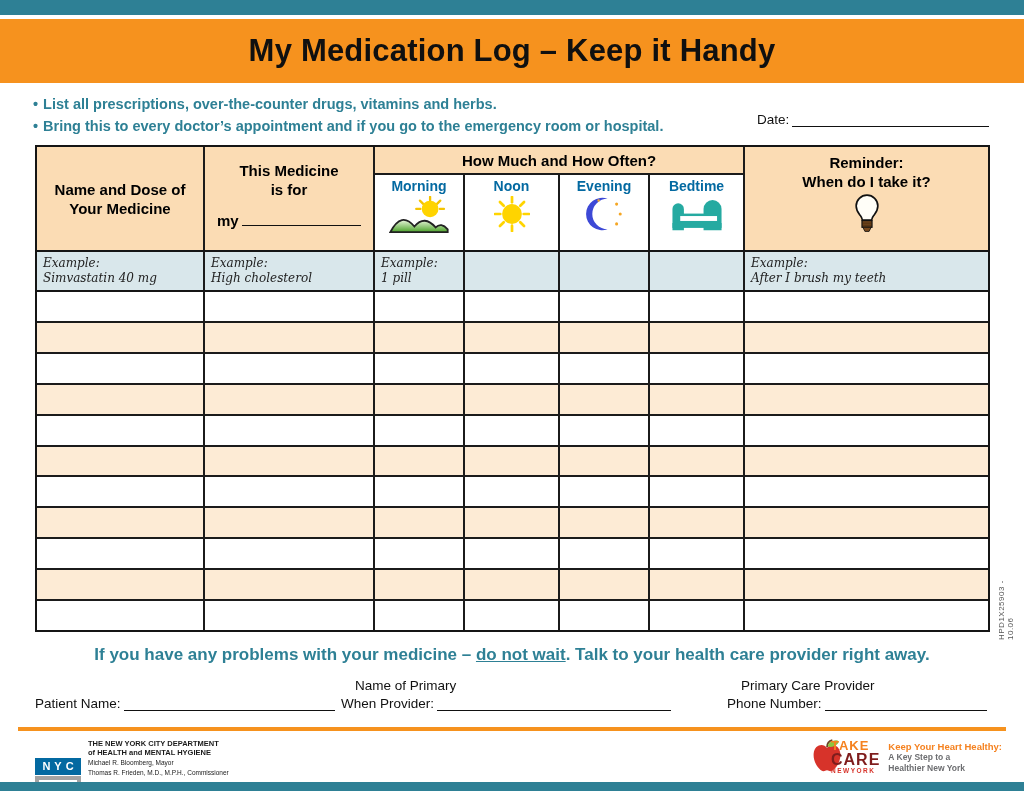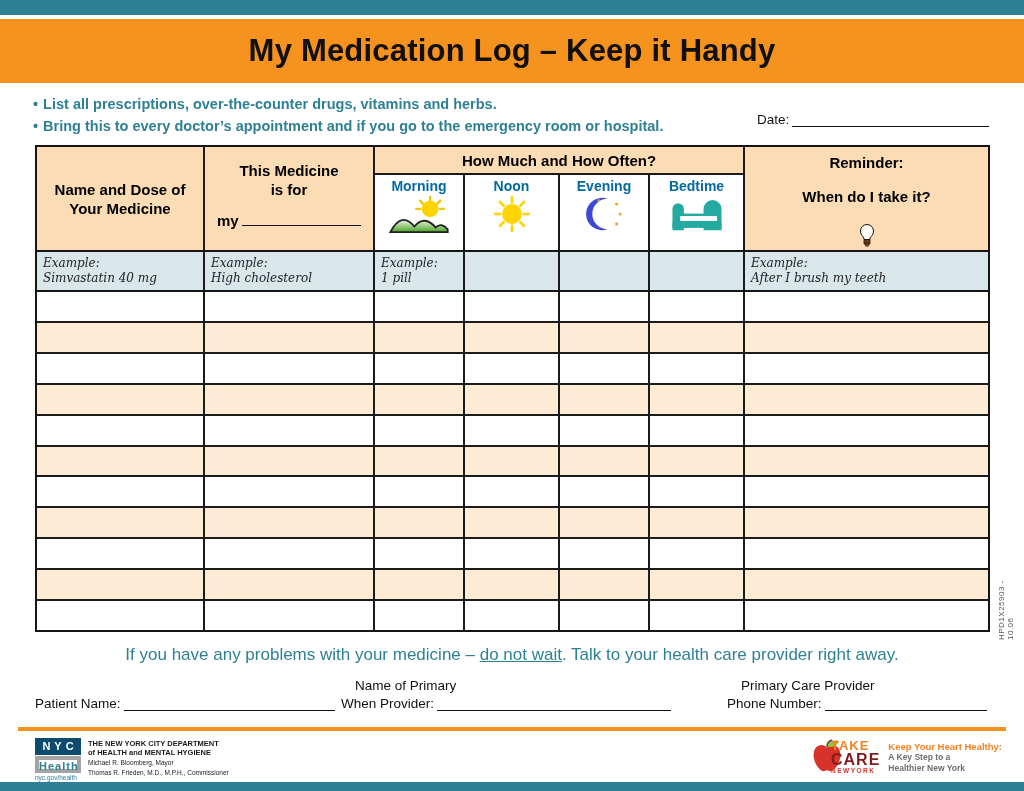--- a/index.html
+++ b/index.html
@@ -20,21 +20,21 @@
   .bullets .b-dot { margin-right:5px; }
   .date-row { position:absolute; top:112px; left:757px; width:232px; display:flex; align-items:flex-end;
     font-size:13.5px; color:#111; }
   .blank-line { flex:1; border-bottom:1.5px solid #111; height:15px; margin-left:3px; }
 
   
   .med-table { position:absolute; top:145px; left:35px; width:955px; height:487px;
     border:2.5px solid #151515; display:flex; flex-direction:column; background:#fff; }
   .trow { display:grid; grid-template-columns:168px 170px 90px 95px 90px 95px 1fr; }
   .cell { border-right:2px solid #1b1b1b; }
-  .cell:last-child { border-right:none;gap:15px; }
+  .cell:last-child { border-right:none; }
 
   .thead { display:grid; grid-template-columns:168px 170px 90px 95px 90px 95px 1fr;
     grid-template-rows:28px 1fr; height:105px; background:#FBDCB4; border-bottom:2.5px solid #151515; }
   .h-name { grid-column:1; grid-row:1/3; display:flex; align-items:center; justify-content:center;
     text-align:center; font-weight:bold; font-size:15px; line-height:19px; padding:0 8px; }
   .h-for { grid-column:2; grid-row:1/3; display:flex; flex-direction:column; justify-content:center;
     font-weight:bold; font-size:15px; line-height:19px; padding:4px 12px 10px; }
   .h-for .c { text-align:center; }
   .h-for .my-row { display:flex; align-items:flex-start; margin-top:12px; }
   .h-group { grid-column:3/7; grid-row:1; display:flex; align-items:center; justify-content:center;
@@ -54,43 +54,43 @@
   .body-row:last-child { border-bottom:none; }
   .body-row:nth-child(even) { background:#FDEBD5; }
   .body-row:nth-child(odd) { background:#FFFFFF; }
 
   
   .print-code { position:absolute; left:997px; top:556px; height:84px; font-size:8px; color:#555;
     writing-mode:vertical-rl; transform:rotate(180deg); letter-spacing:0.5px; }
 
   
   .warning { position:absolute; top:645px; left:0; right:0; text-align:center;
-    color:#2E8095; font-weight:normal; font-size:17px; }
+    color:#2E8095; font-weight:bold; font-size:17px; }
   .warning .u { text-decoration:underline; }
 
   
   .fields { position:absolute; top:678px; left:35px; width:952px; display:flex; font-size:13.5px; color:#111; }
   .field-block { display:flex; flex-direction:column; justify-content:flex-end; }
   .field-block .fline1 { padding-left:14px; margin-bottom:3px; }
   .field-line { display:flex; align-items:flex-end; white-space:nowrap; }
   .fb-patient { width:300px; }
   .fb-provider { width:330px; margin-left:6px; }
   .fb-phone { flex:1; margin-left:26px; }
   .fb-phone .fline1 { padding-left:44px; }
   .fb-phone .field-line { padding-left:30px; }
 
   .orange-rule { position:absolute; top:727px; left:18px; width:988px; height:4px; background:#F6921E; }
 
   
   .footer { position:absolute; top:738px; left:35px; right:22px; display:flex;
     justify-content:space-between; align-items:flex-start; }
   .nyc-group { display:flex; }
   .nyc-logo { width:46px; }
-  .nyc-box { height:17px; background:#0c4a6e; color:#fff; font-weight:bold; font-size:11px;
-    letter-spacing:4px; text-align:center; line-height:17px; padding-left:4px; }
+  .nyc-box { height:17px; background:#0369a1; color:#fff; font-weight:bold; font-size:11px;
+    letter-spacing:4px; text-align:center; line-height:17px; padding-left:4px;margin-top:20px; }
   .health-box { height:17px; border:4px solid #a3a3a3; color:#2E8095; font-weight:bold; font-size:11px;
     letter-spacing:1px; text-align:center; line-height:13px; margin-top:1px; }
   .nyc-url { font-size:6.5px; color:#2E8095; margin-top:1px; text-align:left; }
   .dept-text { margin-left:7px; padding-top:1px; color:#1a1a1a; }
   .dept-text .d-bold { font-size:7.5px; font-weight:bold; line-height:9px; }
   .dept-text .d-small { font-size:6.5px; line-height:9px; margin-top:1px; }
   .tcny { display:flex; align-items:center; }
   .tcny-words { margin-left:-12px; line-height:1; }
   .tcny-take { color:#F58220; font-weight:bold; font-size:13px; letter-spacing:1px; }
   .tcny-care { color:#7f1d1d; font-weight:bold; font-size:16px; letter-spacing:1px; }

